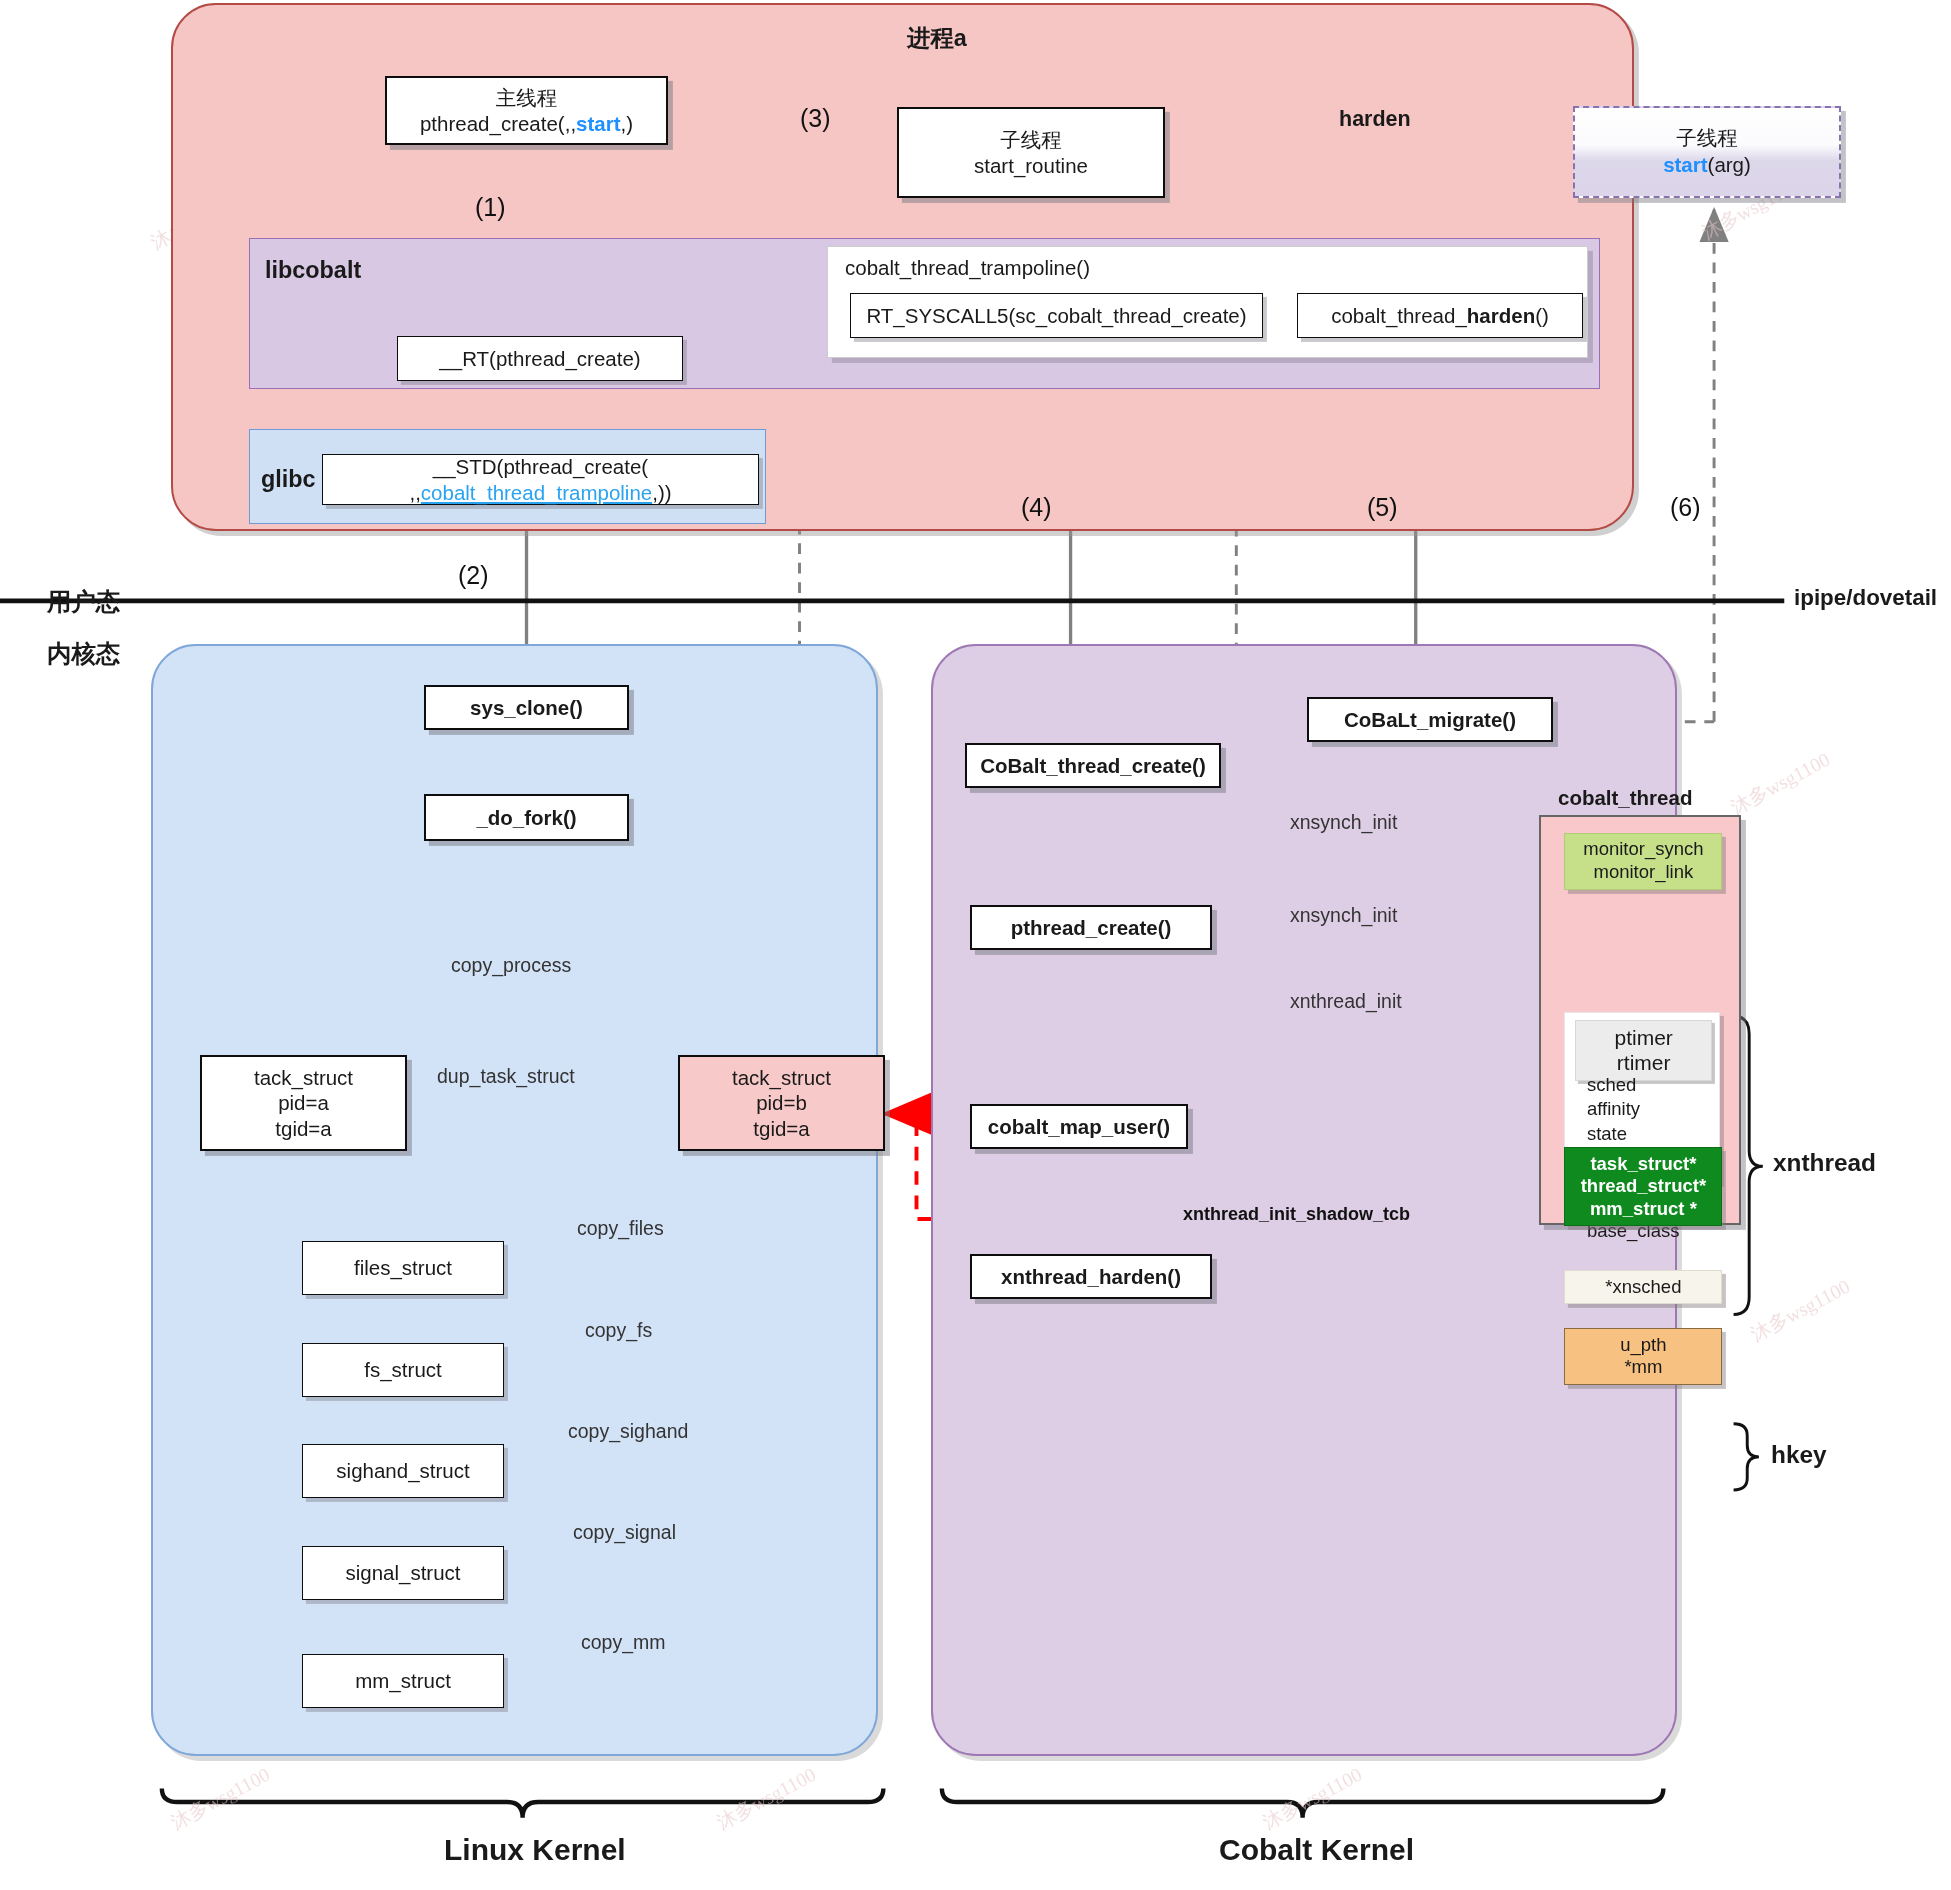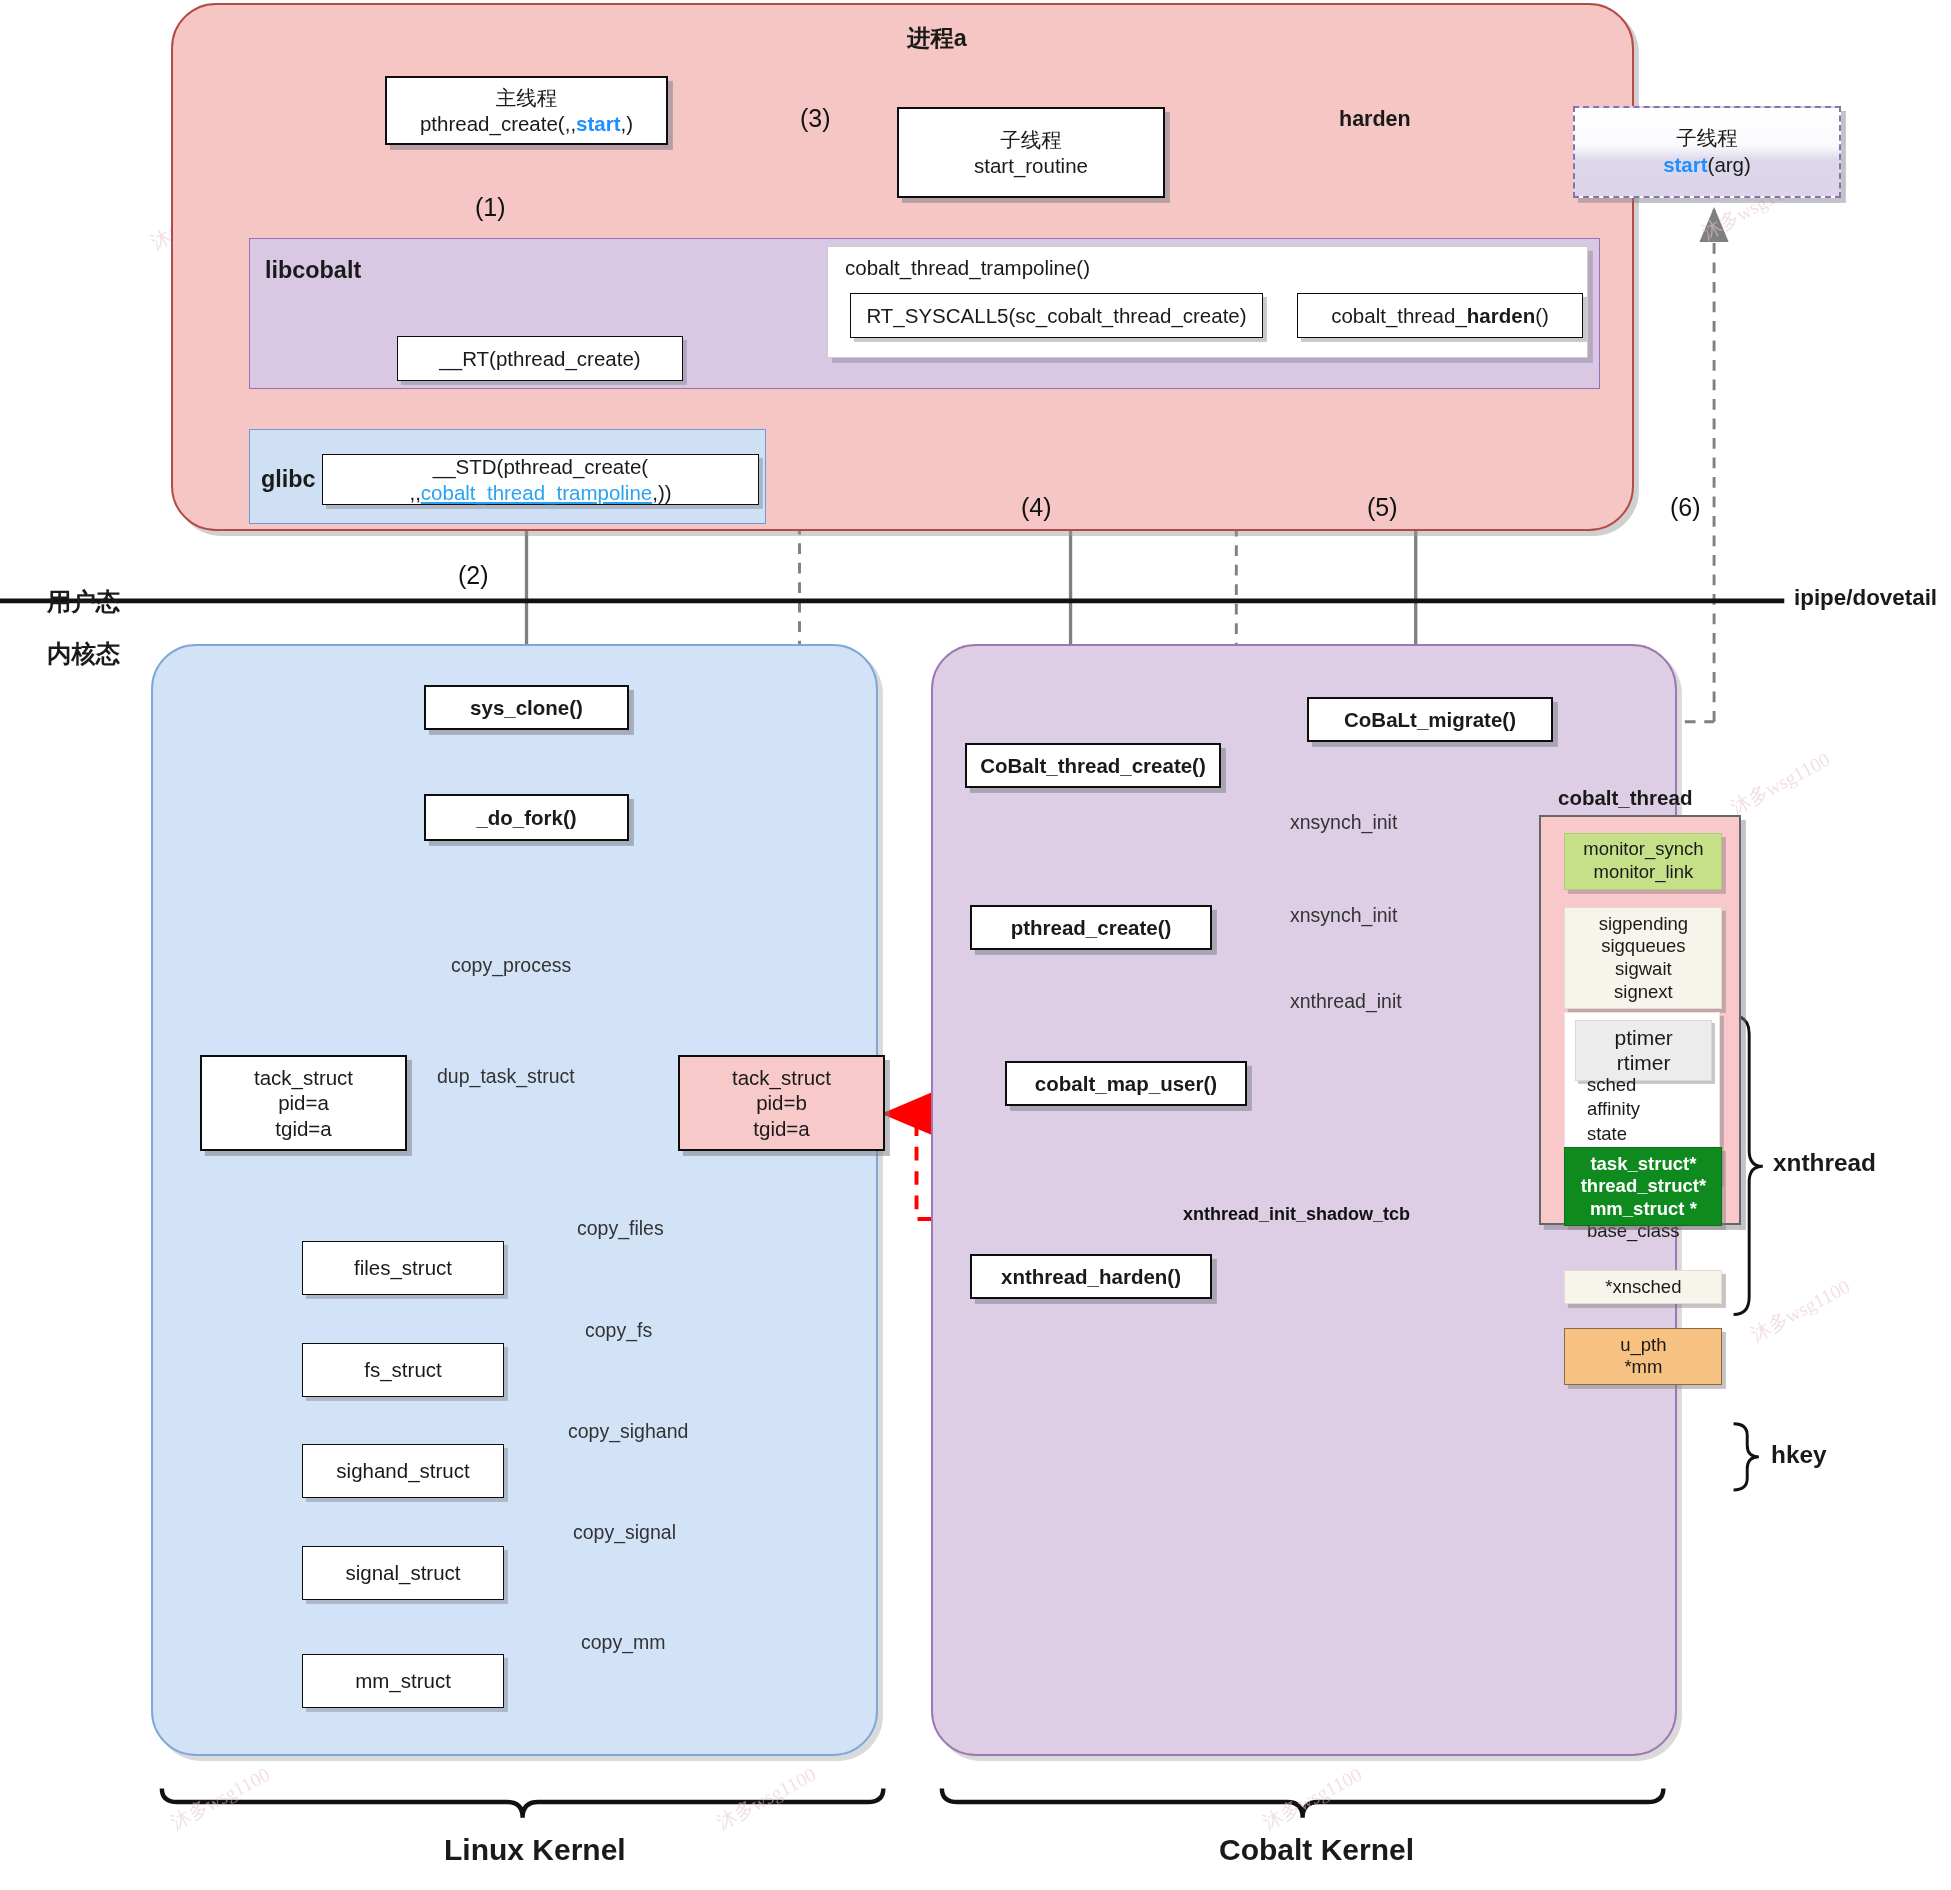--- a/index.html
+++ b/index.html
@@ -315,46 +315,40 @@
 
 <div class="abs node bold" style="left:965px;top:743px;width:256px;height:45px;">
   <div>CoBalt_thread_create()</div>
 </div>
 <div class="abs node bold" style="left:1307px;top:697px;width:246px;height:45px;">
   <div>CoBaLt_migrate()</div>
 </div>
 <div class="abs node bold" style="left:970px;top:905px;width:242px;height:45px;">
   <div>pthread_create()</div>
 </div>
-<div class="abs node bold" style="left:970px;top:1061px;width:242px;height:45px;margin-left:35px;">
+<div class="abs node bold" style="left:970px;top:1104px;width:218px;height:45px;">
   <div>cobalt_map_user()</div>
 </div>
 <div class="abs node bold" style="left:970px;top:1254px;width:242px;height:45px;">
   <div>xnthread_harden()</div>
 </div>
 
 <div class="abs edge-label" style="left:1290px;top:811px;">xnsynch_init</div>
 <div class="abs edge-label" style="left:1290px;top:904px;">xnsynch_init</div>
 <div class="abs edge-label" style="left:1290px;top:990px;">xnthread_init</div>
 <div class="abs edge-label-b" style="left:1183px;top:1178px;">xnthread_init_shadow_tcb</div>
 
 <div class="abs struct-title" style="left:1558px;top:786px;">cobalt_thread</div>
 <div class="abs ct-outer">
 
   <div class="ct-row ct-green" style="top:15.6px;">
     <div>monitor_synch</div>
     <div>monitor_link</div>
   </div>
 
-  <div class="ct-row ct-cream" style="top:90px;">
-    <div>sigpending</div>
-    <div>sigqueues</div>
-    <div>sigwait</div>
-    <div>signext</div>
-  </div>
 
   <div class="abs" style="left:23.4px;top:195px;width:156px;height:171px;background:#ffffff;
        border:1px solid #e6e6e6;box-shadow:3.9px 3.9px 0 rgba(130,120,125,.45);">
 
     <div class="abs ct-grey" style="left:9.8px;top:6.8px;width:137px;text-align:center;
          font-size:21px;line-height:1.22;padding:3.9px 0;box-shadow:2.9px 2.9px 0 rgba(140,140,140,.5);">
       <div>ptimer</div>
       <div>rtimer</div>
     </div>
 

